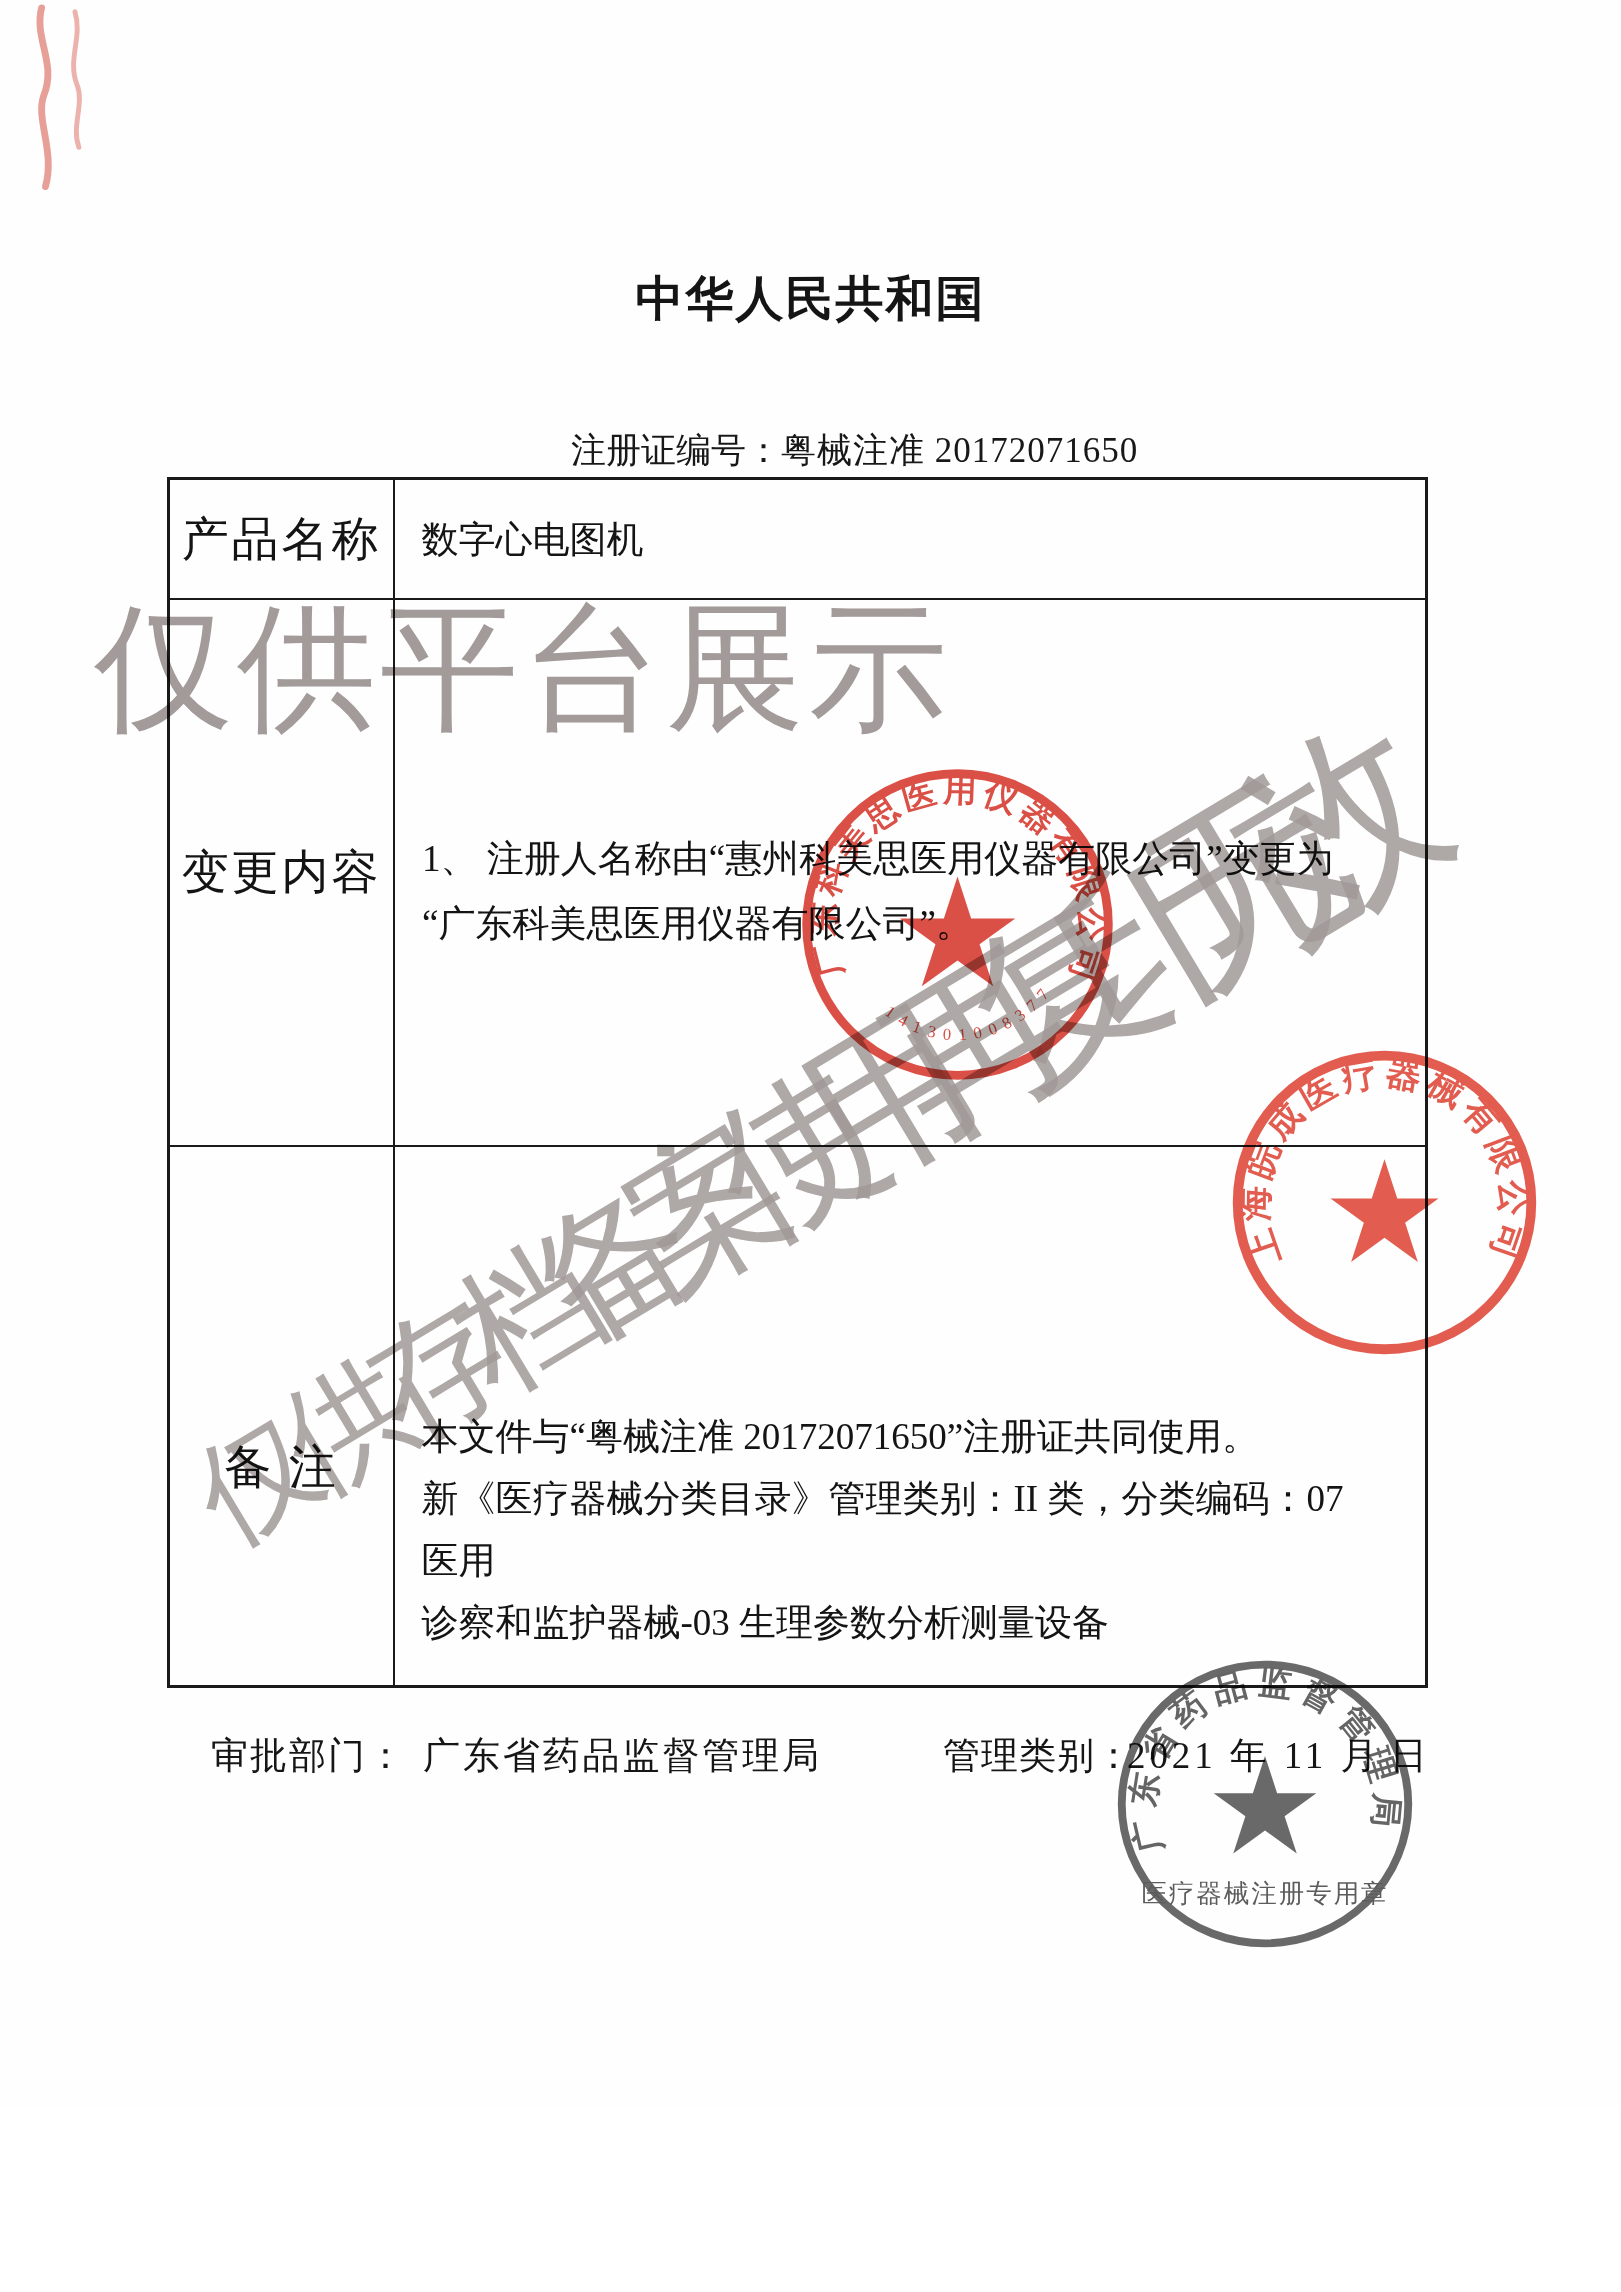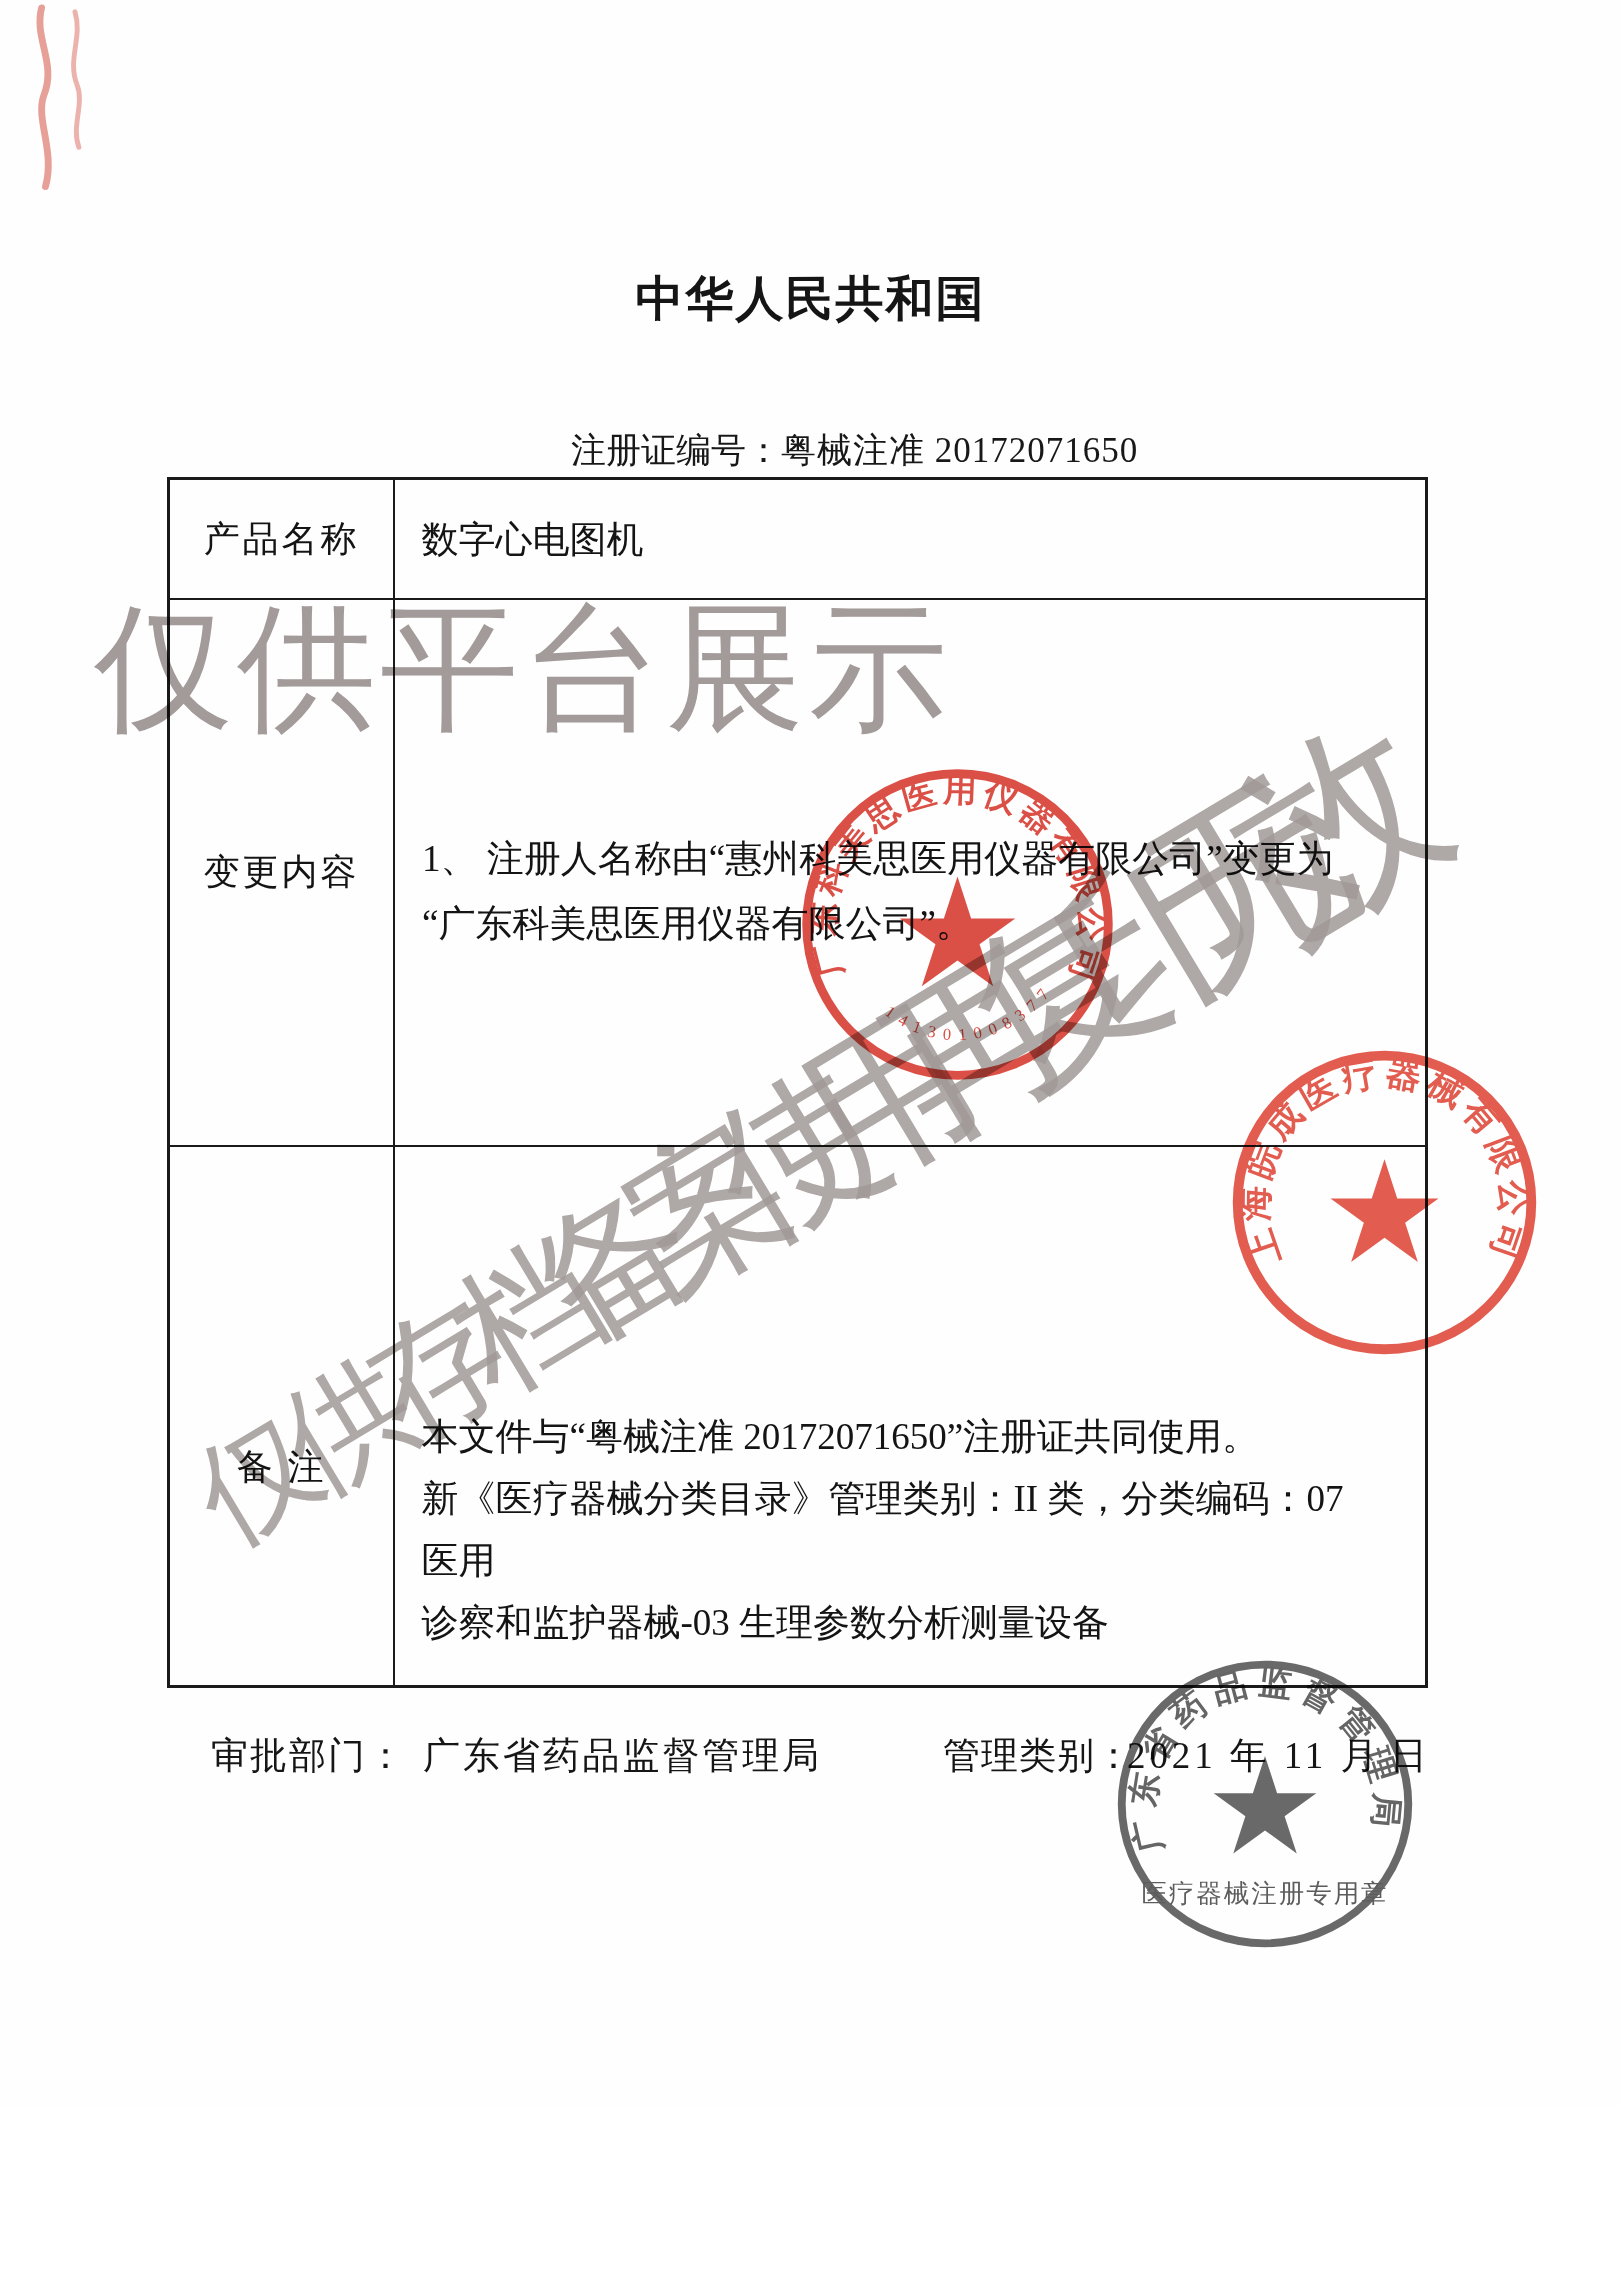--- a/index.html
+++ b/index.html
@@ -15,21 +15,21 @@
            font-size:35px;color:#181818;margin-left:44px;}
   .regline .num{letter-spacing:1px;}
 
   
   .doc-table{position:absolute;left:167px;top:477px;width:1261px;height:1211px;
              border:3.9px solid #1a1a1a;box-sizing:border-box;display:grid;
              grid-template-rows:120px 547px 1fr;}
   .t-row{display:grid;grid-template-columns:225px 1fr;position:relative;}
   .t-row.b{border-bottom:2.9px solid #1a1a1a;}
   .t-label{border-right:2.9px solid #1a1a1a;display:flex;align-items:center;justify-content:center;
-           font-size:36px;letter-spacing:2.9px;color:#141414;}
+           font-size:47px;letter-spacing:2.9px;color:#141414;}
   .t-content{display:flex;flex-direction:column;justify-content:center;
              font-size:37px;line-height:65px;color:#141414;padding:0 39px 0 26.5px;box-sizing:border-box;}
   .t-row.remarks .t-label span{transform:translateY(51px);}
   .t-row.remarks .t-content{justify-content:center;padding-top:227px;line-height:62px;}
   .t-row.change .t-content{transform:translateY(17.6px);padding-left:27px;}
 
   
   .footer-line{position:absolute;left:0;top:1731px;width:100%;height:59px;font-size:37px;color:#161616;padding-left:28px;}
   .footer-line span{position:absolute;white-space:nowrap;}
   .f-dept-label{left:211px;letter-spacing:2px;}

